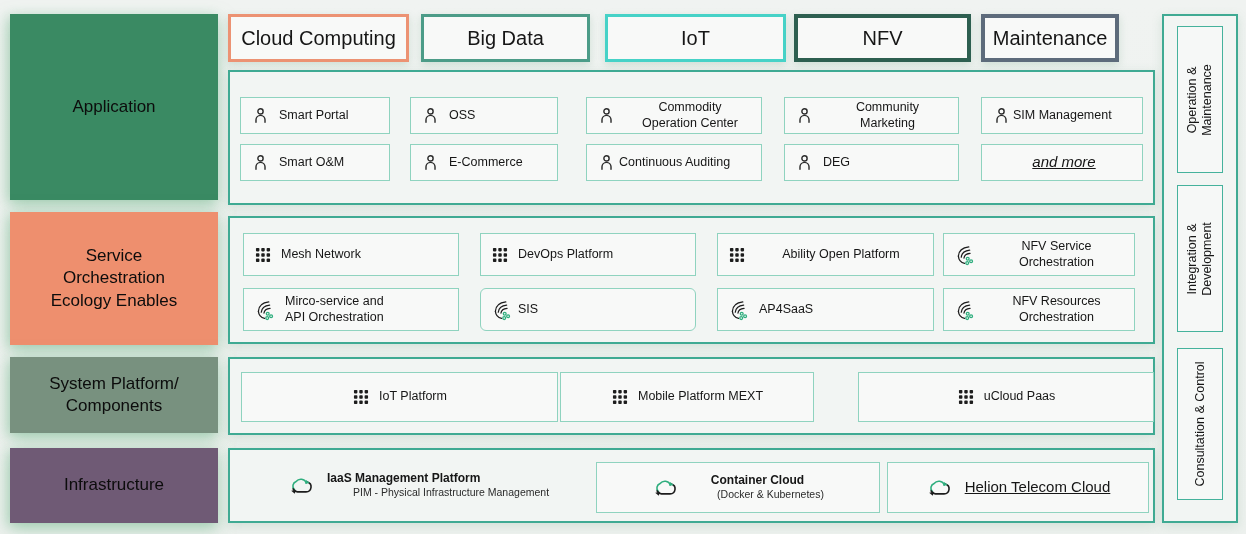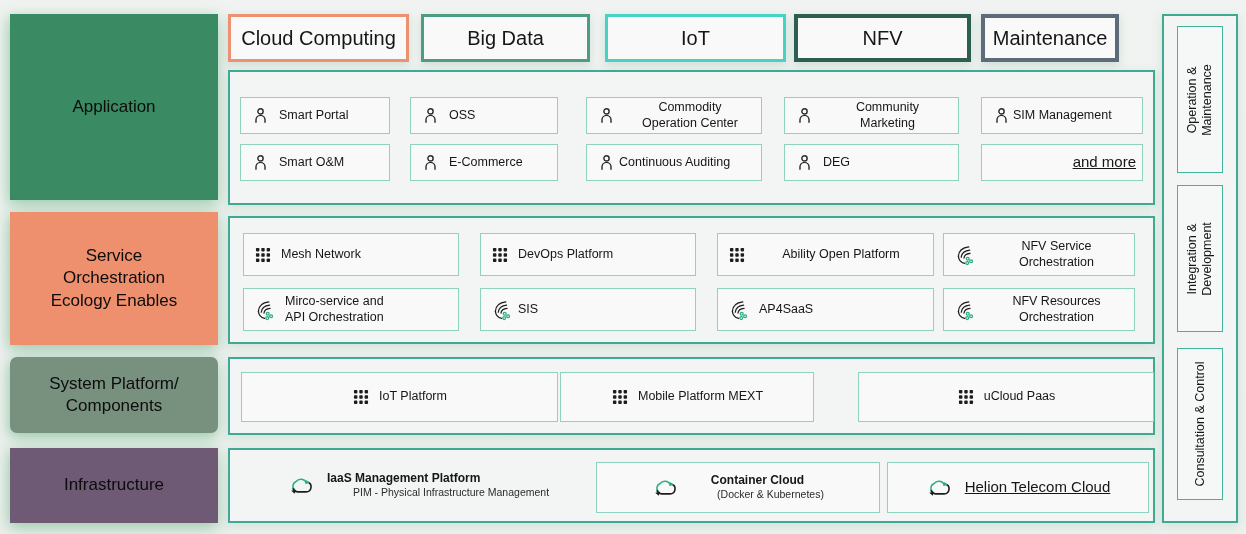--- a/index.html
+++ b/index.html
@@ -4,21 +4,21 @@
 <style>
   html,body{margin:0;padding:0;background:#eef1ef;font-family:"Liberation Sans",sans-serif;color:#161616;}
   #stage{position:relative;width:1246px;height:534px;background:linear-gradient(180deg,#f0f3f1 0%,#edf1ee 100%);overflow:hidden;}
 
   
   .lblock{position:absolute;left:10px;width:208px;display:flex;align-items:center;justify-content:center;
           text-align:center;font-size:17px;line-height:1.3;white-space:pre-line;color:#0c0c0c;
           box-shadow:0 6px 16px rgba(124,188,148,.55), -3px 2px 10px rgba(124,188,148,.3);}
   .lb-app{top:14px;height:186px;background:#3a8a63;}
   .lb-soee{top:212px;height:133px;background:#ee8f6e;}
-  .lb-spc{top:357px;height:76px;background:#78917f;border-radius:7px;}
+  .lb-spc{top:357px;height:76px;background:#78917f;}
   .lb-infra{top:448px;height:75px;background:#6f5a75;}
 
   
   .tab{position:absolute;top:14px;height:48px;background:#f8f9f8;display:flex;align-items:center;justify-content:center;
        font-size:20px;box-sizing:border-box;box-shadow:0 3px 8px rgba(90,150,115,.22);}
   .tab-cloud{left:228px;width:181px;border:3px solid #ec9273;}
   .tab-big{left:421px;width:169px;border:3px solid #4c9c88;}
   .tab-iot{left:605px;width:181px;border:3px solid #46d2c7;}
   .tab-nfv{left:794px;width:177px;border:4px solid #2d5f50;}
   .tab-mob{left:981px;width:138px;border:4px solid #5d6b7b;}
@@ -32,21 +32,21 @@
   .sec-infra{left:228px;top:448px;width:927px;height:75px;}
 
   
   .item{position:absolute;box-sizing:border-box;border:1.5px solid #8fd3bf;background:#f8f9f8;
         display:flex;align-items:center;gap:9px;padding:2px 6px 2px 10px;font-size:12.5px;line-height:1.25;}
   .item .lbl{white-space:pre-line;}
   .item.center-lbl .lbl{flex:1;text-align:center;}
   .item.center-all{justify-content:center;padding-left:6px;}
   .noborder{border:none;background:transparent;}
   .ic{flex:none;display:block;}
-  .andmore{justify-content:flex-end;font-size:15px;}
+  .andmore{justify-content:center;font-size:15px;font-style:italic;}
   .andmore .lbl{text-decoration:underline;}
 
   
   .ititle{font-weight:bold;font-size:12px;line-height:1.25;}
   .isub{font-size:10.5px;color:#2b2b2b;line-height:1.25;padding-left:26px;}
 
   
   .rcol{position:absolute;left:1162px;top:14px;width:76px;height:509px;box-sizing:border-box;
         border:2px solid #3faa93;background:#f2f5f3;box-shadow:0 3px 10px rgba(90,150,115,.18);}
   .vbox{position:absolute;left:50%;transform:translateX(-50%);width:46px;box-sizing:border-box;
@@ -205,21 +205,21 @@
       <span class="lbl">NFV Service
 Orchestration</span>
     </div>
     <div class="item" style="left:13px;top:70px;width:216px;height:43px;">
       <svg class="ic" width="22" height="22" viewBox="0 0 26 26">
           <use href="#g-stream"></use>
         </svg>
       <span class="lbl">Mirco-service and
 API Orchestration</span>
     </div>
-    <div class="item" style="left:250px;top:70px;width:216px;height:43px;gap:5px;">
+    <div class="item" style="left:250px;top:70px;width:216px;height:43px;gap:5px;border-radius:6px;">
       <svg class="ic" width="22" height="22" viewBox="0 0 26 26">
           <use href="#g-stream"></use>
         </svg>
       <span class="lbl">SIS</span>
     </div>
     <div class="item" style="left:487px;top:70px;width:217px;height:43px;">
       <svg class="ic" width="22" height="22" viewBox="0 0 26 26">
           <use href="#g-stream"></use>
         </svg>
       <span class="lbl">AP4SaaS</span>

